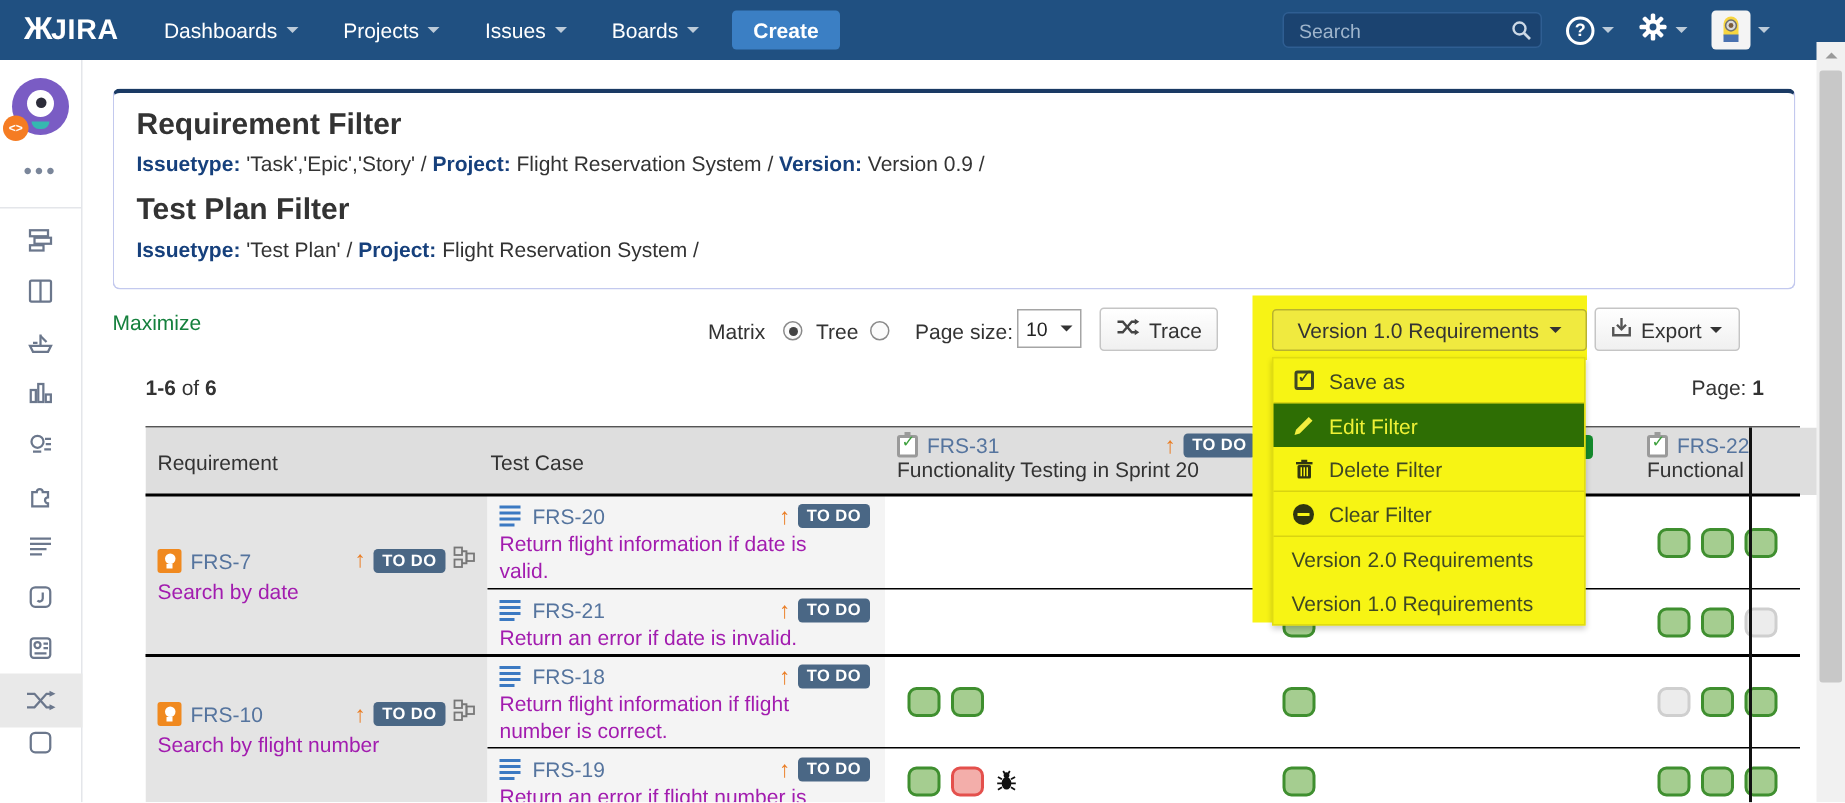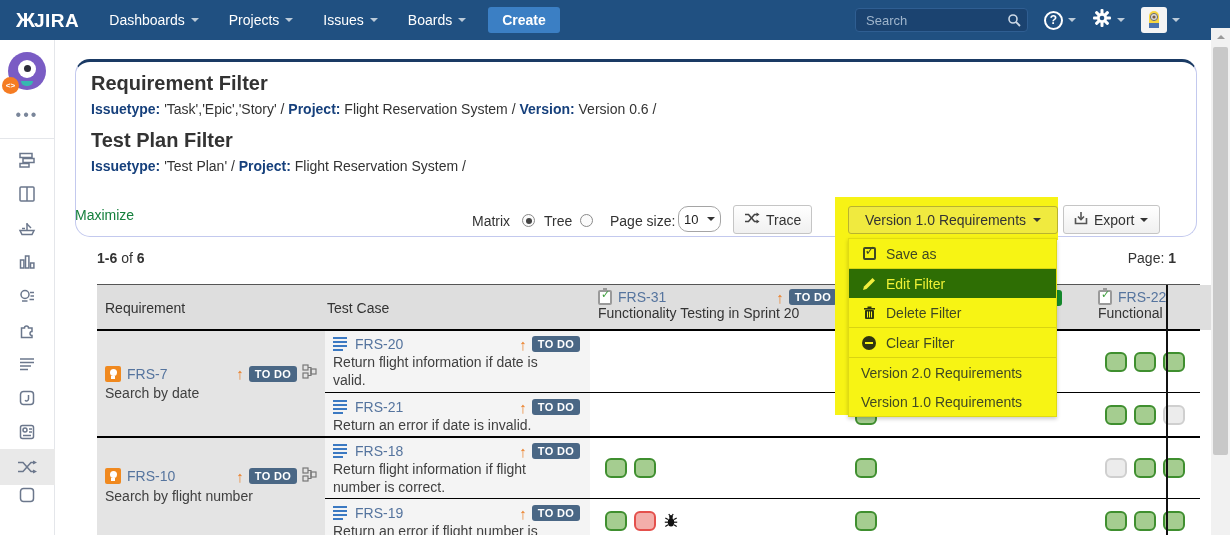--- a/index.html
+++ b/index.html
@@ -47,34 +47,34 @@
   .sb-ic.active { background:#e9e9e9; height:36px; }
   .sb-ic svg { stroke:#6b778c; fill:none; stroke-width:1.5; }
 
   
   .v-scrollbar { position:absolute; right:0; top:28px; width:19px; height:507px; background:#f1f1f1; z-index:9; }
   .sb-arrow { width:19px; height:17px; display:flex; align-items:center; justify-content:center; }
   .sb-arrow .tri { width:0; height:0; border:4px solid transparent; border-bottom-color:#9a9a9a; margin-top:-4px; }
   .sb-thumb { position:absolute; top:19px; left:2px; width:15px; height:408px; background:#c8c8c8; border-radius:2px; }
 
   
-  .filter-panel { position:absolute; left:75px; top:59px; width:1122px; height:178px; background:#fff;
-    border:1px solid #c3c9ee; border-top:3px solid #1a3a64; border-radius:15px; padding:10px 15px; z-index:1; }
+  .filter-panel { position:absolute; left:75px; top:59px; width:1122px; height:134px; background:#fff;
+    border:1px solid #c3c9ee; border-top:3px solid #1a3a64; border-radius:5px; padding:10px 15px; z-index:1; }
   .fp-title { font-size:20px; color:#333; margin-bottom:6px; }
   .fp-line { font-size:14px; color:#333; margin-bottom:12px; }
   .fp-label { font-weight:700; color:#16407c; }
 
   
   .maximize-link { position:absolute; left:75px; top:207px; color:#15803d; font-size:14px; cursor:pointer; z-index:1; }
   .tb { position:absolute; z-index:1; font-size:14px; color:#333; }
   .radio { width:13px; height:13px; border:1px solid #8a8a8a; border-radius:50%; background:#fbfbfb;
     display:inline-flex; align-items:center; justify-content:center; }
   .radio.checked::after { content:""; width:6px; height:6px; border-radius:50%; background:#444; }
   .pagesize-select { position:absolute; left:678px; top:206px; width:43px; height:26px; border:1px solid #a5a5a5;
-    border-radius:10px; background:#fff; display:flex; align-items:center; justify-content:space-between;
+    border-radius:0; background:#fff; display:flex; align-items:center; justify-content:space-between;
     padding:0 5px; font-size:13px; color:#222; cursor:pointer; z-index:1; }
   .caret-d { width:0; height:0; border:4px solid transparent; border-top-color:#333; margin-top:4px; }
   .gbtn { position:absolute; height:29px; background:linear-gradient(#ffffff,#f0f0f0); border:1px solid #c5c5c5;
     border-radius:3px; display:flex; align-items:center; gap:6px; padding:0 10px; font-size:14px; color:#333;
     cursor:pointer; z-index:1; }
 
   
   .hl-rect { position:absolute; left:835px; top:197px; width:223px; height:43px; background:#f7f315; z-index:3; }
   .hl-strip { position:absolute; left:835px; top:240px; width:13px; height:175px; background:#f7f315; z-index:3; }
   .version-btn { position:absolute; left:848px; top:206px; width:210px; height:28px; background:#f0ea3f;
@@ -110,21 +110,21 @@
   .kgroup { display:flex; align-items:center; gap:6px; }
   .sgroup { display:flex; align-items:center; gap:5px; }
   .uparrow { color:#ea7d24; font-weight:700; font-size:15px; line-height:1; }
   .lozenge { font-size:11px; font-weight:700; color:#fff; border-radius:3px; padding:2px 6px; letter-spacing:.3px; white-space:nowrap; }
   .lz-todo { background:#4a6785; }
   .lz-done { background:#14892c; }
   .done-abs { position:absolute; right:28px; top:5px; }
   .clip-icon { width:14px; height:15px; background:#fff; border:2px solid #9a9a9a; border-radius:2px; position:relative; }
   .clip-icon::before { content:""; position:absolute; left:3px; top:-4px; width:4px; height:3px; background:#9a9a9a; }
   .clip-icon::after { content:"\2713"; position:absolute; left:1px; top:-4px; color:#3da03d; font-size:11px; font-weight:700; }
-  .summary { font-size:14px; color:#404040; line-height:1.25; margin-top:2px; }
+  .summary { font-size:14px; color:#a21caf; line-height:1.25; margin-top:2px; }
 
   .t-group { display:flex; }
   .req-cell { width:228px; background:#e4e4e4; display:flex; flex-direction:column; justify-content:center; padding:6px 8px; }
   .req-cell .l1 { display:flex; align-items:center; }
   .req-cell .kgroup { flex:1; }
   .test-rows { display:flex; flex-direction:column; width:842px; }
   .t-row { display:flex; }
   .tc-cell { width:265px; background:#f4f4f4; padding:6px 10px 4px 8px; }
   .tc-cell .l1 { display:flex; align-items:center; justify-content:space-between; }
   .tc-cell .summary { max-width:235px; }
@@ -329,21 +329,21 @@
   </aside>
 
   <section class="filter-panel">
     <h2 class="fp-title">Requirement Filter</h2>
     <p class="fp-line">
       <span class="fp-label">Issuetype:</span>
       <span>'Task','Epic','Story' /</span>
       <span class="fp-label">Project:</span>
       <span>Flight Reservation System /</span>
       <span class="fp-label">Version:</span>
-      <span>Version 0.6 /</span>
+      <span>Version 0.9 /</span>
     </p>
     <h2 class="fp-title">Test Plan Filter</h2>
     <p class="fp-line">
       <span class="fp-label">Issuetype:</span>
       <span>'Test Plan' /</span>
       <span class="fp-label">Project:</span>
       <span>Flight Reservation System /</span>
     </p>
   </section>
 

